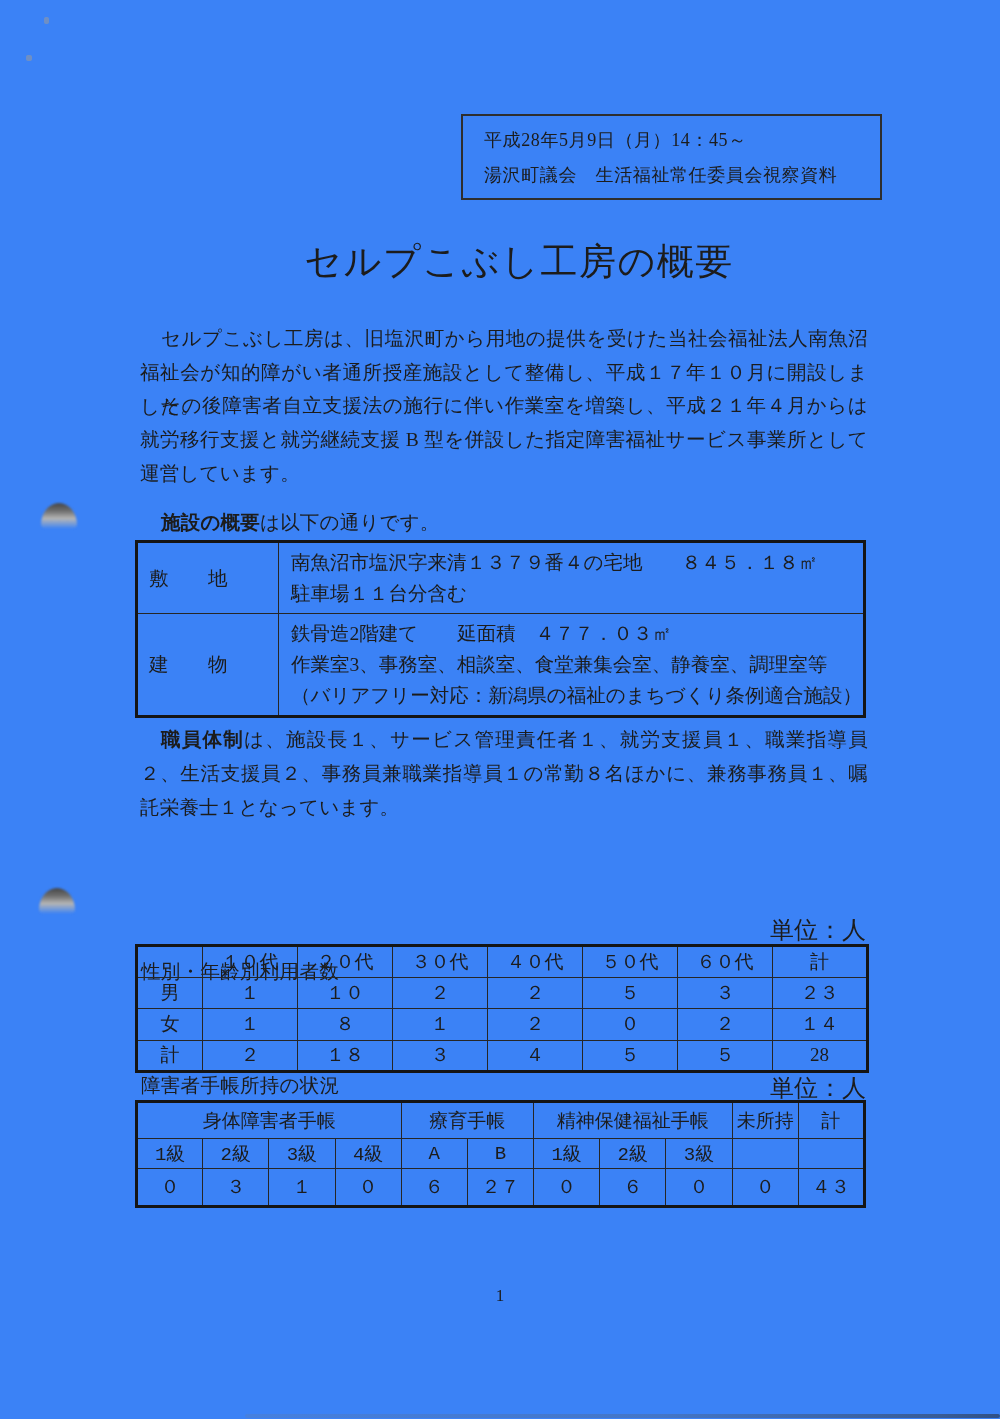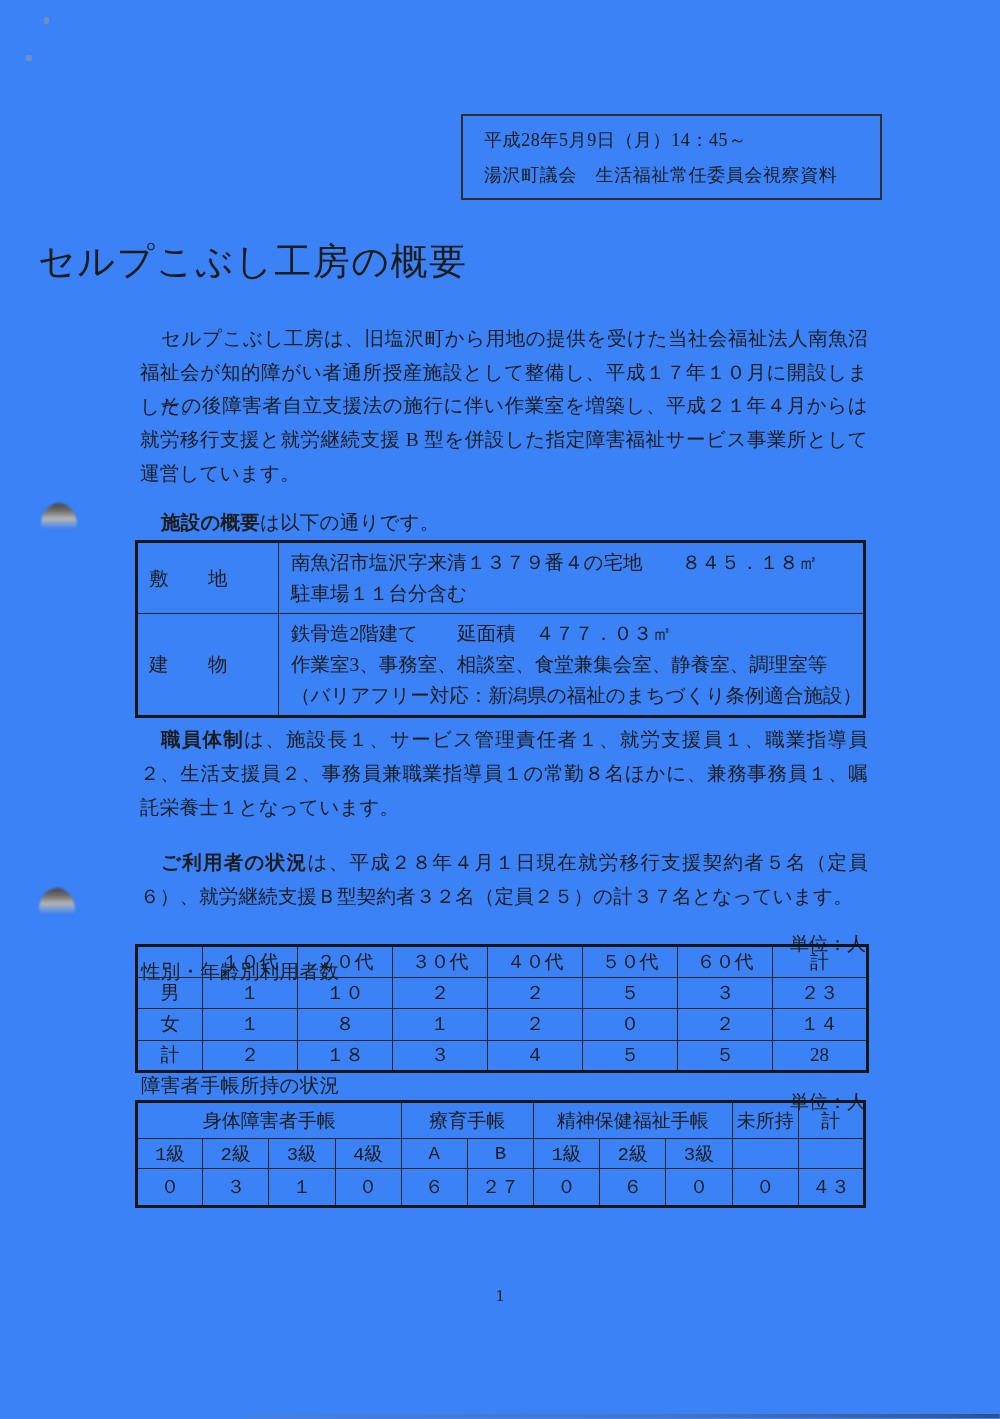--- a/index.html
+++ b/index.html
@@ -9,21 +9,21 @@
     font-family:"Liberation Serif","DejaVu Serif",serif;
   }
   
   #header-box{
     position:absolute;left:461px;top:114px;width:421px;height:86px;
     border:2px solid #2e2e2e;box-sizing:border-box;
     padding:7px 0 0 21px;font-size:18px;line-height:35px;letter-spacing:0.6px;
   }
   
   #title{
-    position:absolute;left:0;top:237px;width:1000px;
+    position:absolute;left:0;top:237px;width:1000px;text-align:center;
     font-size:37px;letter-spacing:1.5px;padding-left:38px;box-sizing:border-box;
     white-space:nowrap;
   }
   #title .t-main{font-family:"DejaVu Sans","Liberation Sans",sans-serif;font-weight:500;}
   #title .t-suffix{font-family:"Liberation Serif","DejaVu Serif",serif;}
   
   .para{
     position:absolute;left:140px;width:728px;
     font-size:19.5px;line-height:33.8px;letter-spacing:0.2px;
     text-align:justify;text-indent:21px;
@@ -48,21 +48,21 @@
   #facility-table td.lbl{
     width:142px;text-align:left;vertical-align:middle;
     font-size:19.5px;letter-spacing:10px;text-indent:10px;
   }
   #facility-table td.cnt{padding:4px 6px 4px 12px;vertical-align:middle;font-size:19.5px;}
   #facility-table .ln{line-height:31px;white-space:nowrap;}
   #facility-row-site{height:63px;}
   #facility-row-building{height:97px;}
   
   .cap{position:absolute;left:141px;font-size:19.5px;letter-spacing:0.3px;}
-  .unit{position:absolute;right:134px;font-size:19px;text-align:right;margin-top:17px;}
+  .unit{position:absolute;right:134px;font-size:24px;text-align:right;}
   #age-caption{top:958px;}
   #age-unit{top:914px;}
   #cert-caption{top:1072px;}
   #cert-unit{top:1072px;}
   
   #age-table{left:135px;top:944px;width:731px;}
   #age-table th,#age-table td{text-align:center;vertical-align:middle;height:31.5px;}
   
   #cert-table{left:135px;top:1100px;width:731px;}
   #cert-table th,#cert-table td{text-align:center;vertical-align:middle;font-family:Liberation Mono, monospace;}
@@ -133,21 +133,20 @@
         <div class="ln">（バリアフリー対応：新潟県の福祉のまちづくり条例適合施設）</div>
       </td>
     </tr>
   </tbody>
     </table>
 
   <div class="para" id="para-staff"><span class="b">職員体制</span><span>は、施設長１、サービス管理責任者１、就労支援員１、職業指導員２、生活支援員２、事務員兼職業指導員１の常勤８名ほかに、兼務事務員１、嘱託栄養士１となっています。</span></div>
 
   <div class="punch" id="punch-2"></div>
 
-  <div class="para" id="para-users"><span class="b">ご利用者の状況</span><span>は、平成２８年４月１日現在就労移行支援契約者５名（定員６）、就労継続支援Ｂ型契約者３２名（定員２５）の計３７名となっています。</span></div>
 
   <div class="cap" id="age-caption">性別・年齢別利用者数</div>
   <div class="unit" id="age-unit">単位：人</div>
 
   <table class="tbl" id="age-table">
     <colgroup>
       <col style="width:66px">
         <col style="width:95px">
         <col style="width:95px">
         <col style="width:95px">

